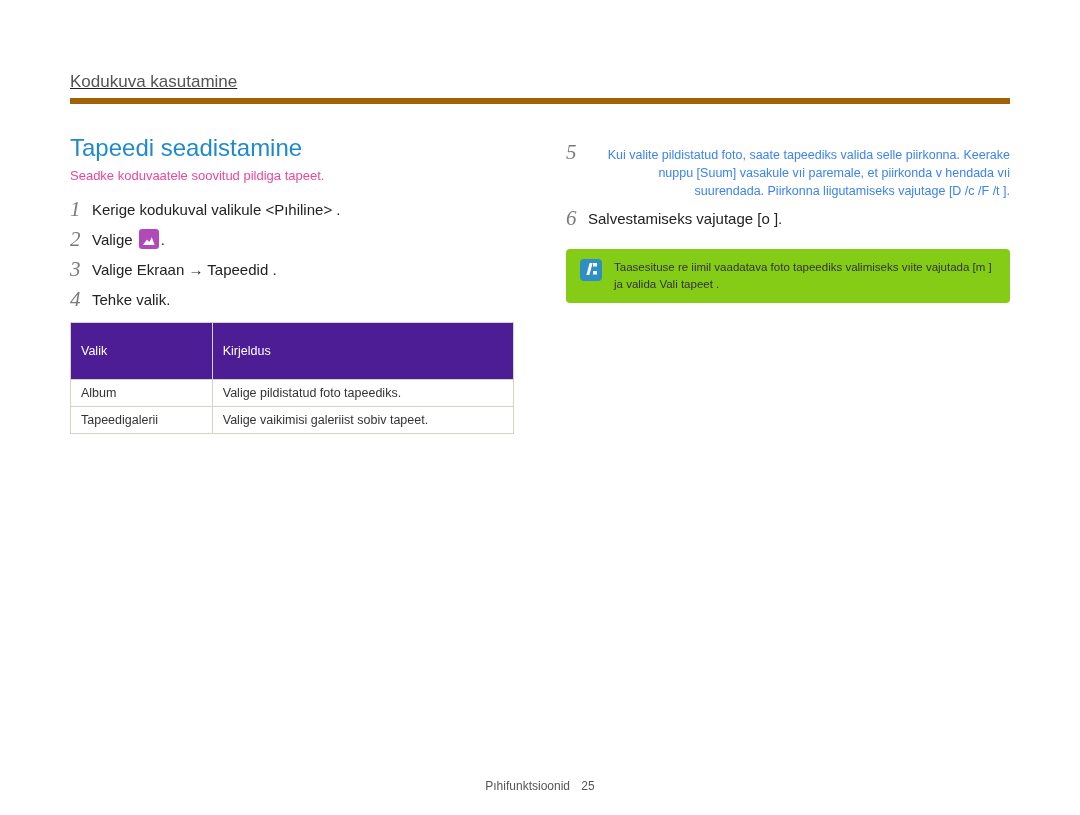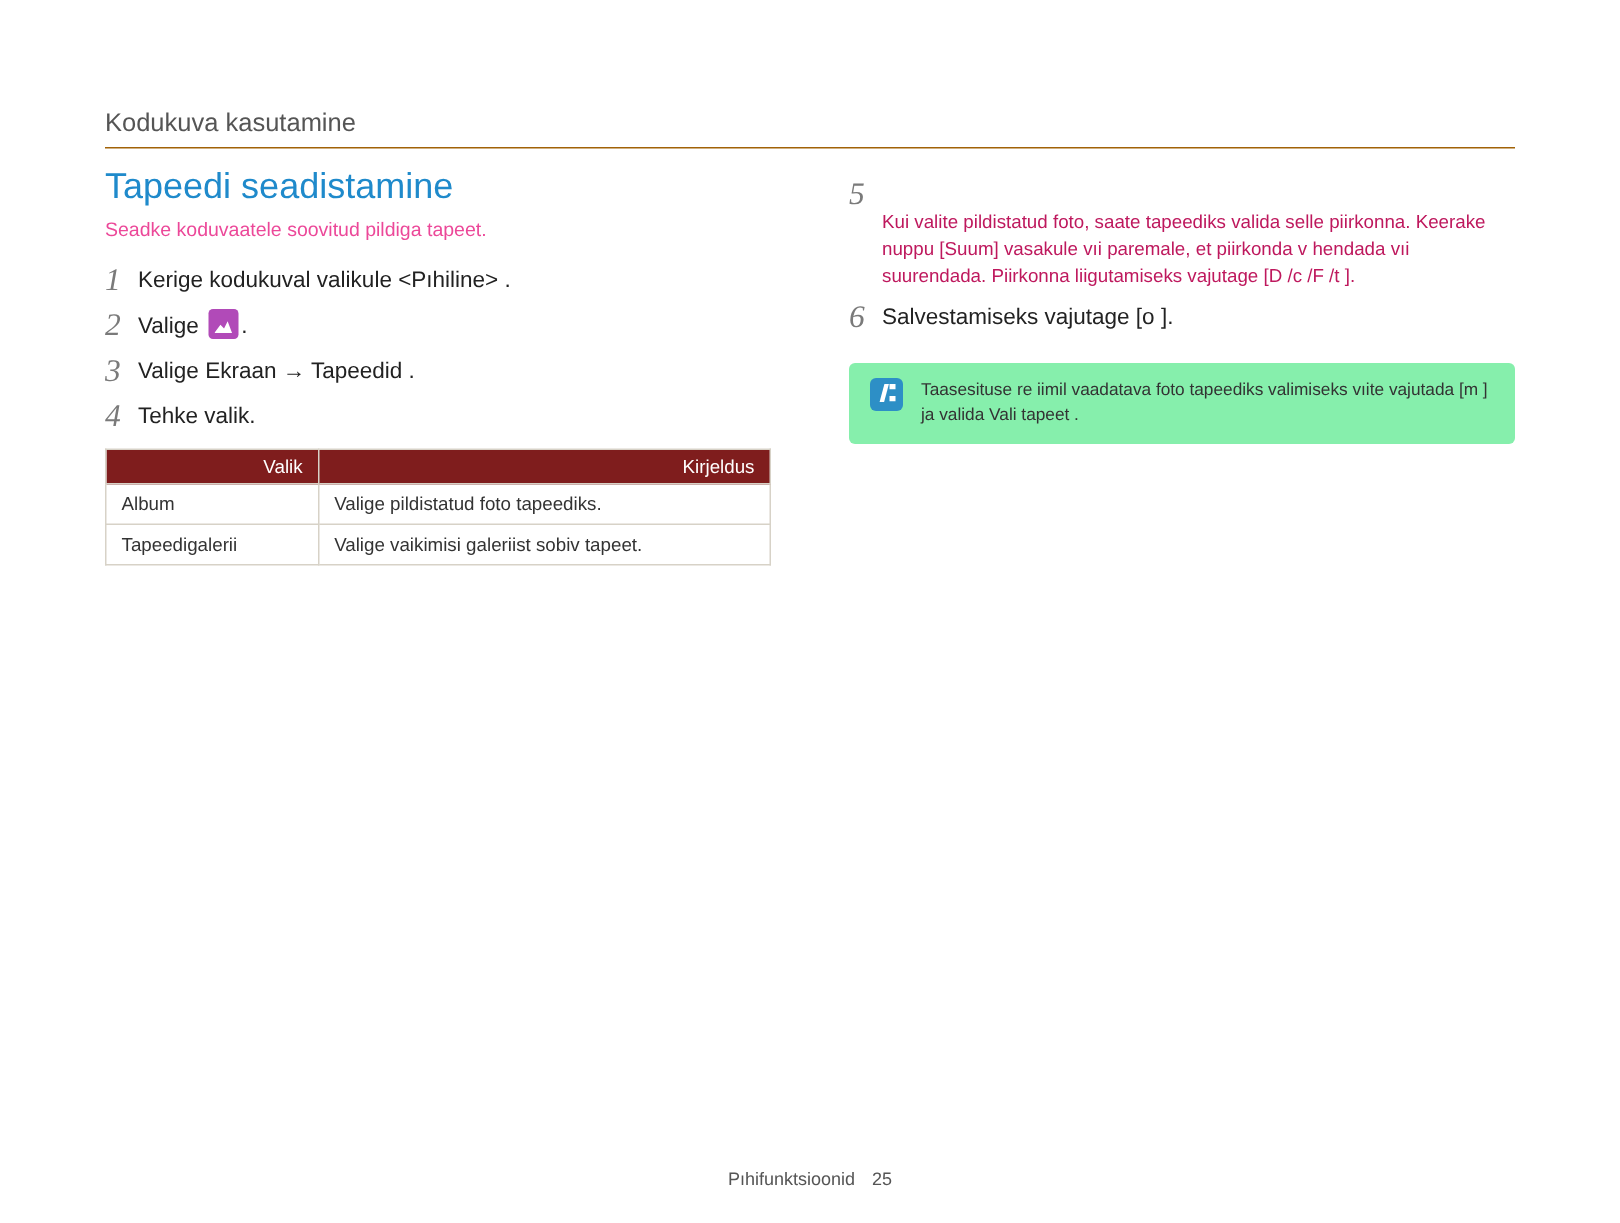--- a/index.html
+++ b/index.html
@@ -9,23 +9,24 @@
     background: #fff;
     color: #222;
     width: 1080px;
     height: 815px;
     box-sizing: border-box;
   }
   .page {
     padding: 72px 70px 0 70px;
   }
   .header-line {
-    border-bottom: 1px solid #a16207;
+    border-bottom: 6px solid #a16207;
     padding-bottom: 6px;
-    margin-bottom: 12px;
+    margin-bottom: 30px;
+    text-decoration: underline;
   }
   .header-title {
     font-size: 17px;
     color: #555;
     font-weight: 400;
   }
   .columns {
     display: flex;
     gap: 52px;
   }
@@ -60,23 +61,24 @@
   }
   .step-body {
     flex: 1;
     font-size: 15px;
     color: #222;
     line-height: 1.45;
     padding-top: 2px;
   }
   .step-body-sub {
     font-size: 12.5px;
-    color: #be185d;
+    color: #3b82f6;
     line-height: 1.45;
-    margin-top: 20px;
+    margin-top: 4px;
+    text-align: right;
   }
   .gallery-icon {
     display: inline-block;
     width: 20px;
     height: 20px;
     background: #b14ab8;
     border-radius: 3px;
     vertical-align: -4px;
     position: relative;
     margin: 0 2px;
@@ -91,36 +93,36 @@
     background: #fff;
     clip-path: polygon(0 100%, 35% 30%, 55% 60%, 75% 0, 100% 100%);
   }
   table.opts {
     border-collapse: collapse;
     width: 100%;
     margin-top: 10px;
     font-size: 12.5px;
   }
   table.opts th {
-    background: #7f1d1d;
+    background: #4c1d95;
     color: #fff;
-    text-align: right;
+    text-align: left;
     font-weight: 400;
-    padding: 4px 10px;
+    padding: 21px 10px;
     border: 1px solid #d7d2c7;
   }
   table.opts td {
     padding: 6px 10px;
     border: 1px solid #d7d2c7;
     color: #333;
   }
   .note-box {
     display: flex;
     align-items: flex-start;
-    background: #86efac;
+    background: #84cc16;
     border-radius: 4px;
     padding: 10px 14px;
     margin-top: 18px;
     gap: 12px;
   }
   .note-icon {
     flex: 0 0 22px;
     width: 22px;
     height: 22px;
     border-radius: 4px;

